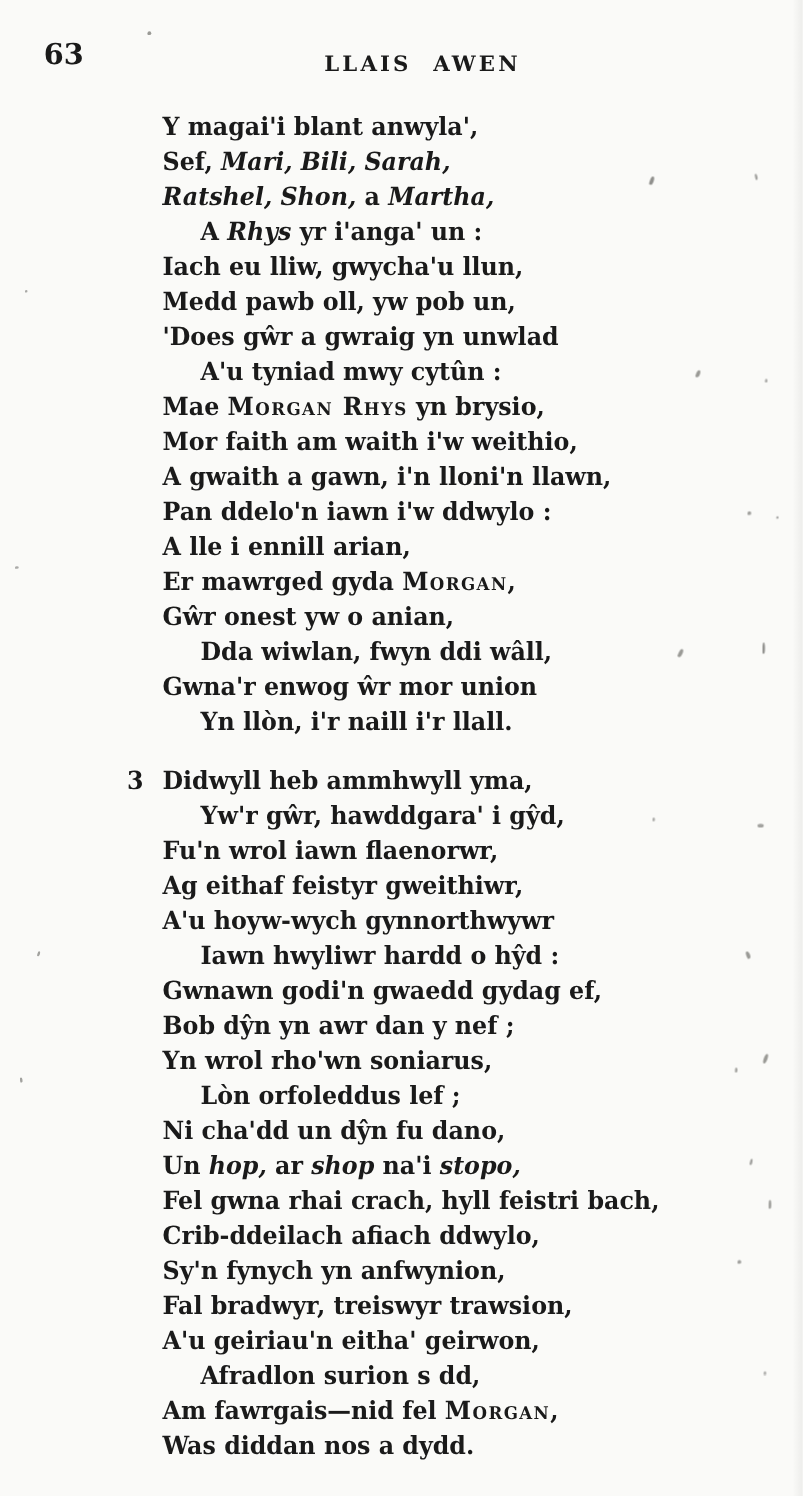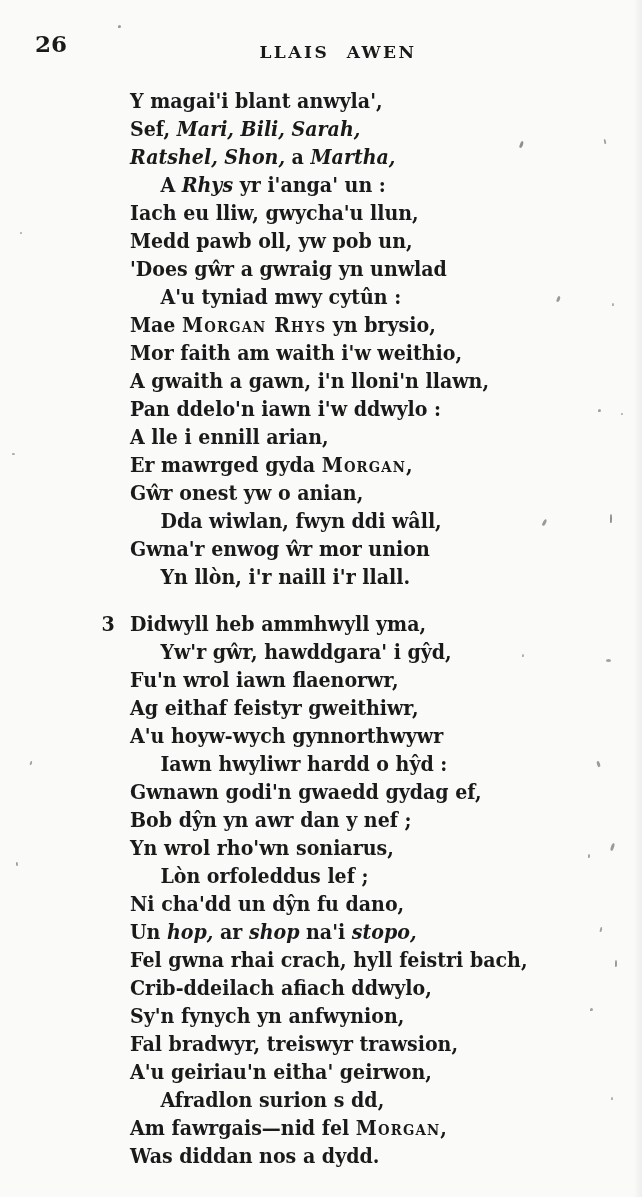--- a/index.html
+++ b/index.html
@@ -63,21 +63,21 @@
     position: absolute;
     background: #4a4a46;
     border-radius: 50% 50% 50% 20%;
     display: block;
   }
 </style>
 </head>
 <body>
 
 <div class="page">
-  <div class="page-number">26</div>
+  <div class="page-number">63</div>
   <div class="running-header">LLAIS AWEN</div>
   <div class="poem">
       <div class="stanza">
         <div class="line"><span class="seg-n">Y magai'i blant anwyla',</span></div>
         <div class="line"><span class="seg-n">Sef, </span><span class="seg-i">Mari, Bili, Sarah,</span></div>
         <div class="line"><span class="seg-i">Ratshel, Shon,</span><span class="seg-n"> a </span><span class="seg-i">Martha,</span></div>
         <div class="line indent"><span class="seg-n">A </span><span class="seg-i">Rhys</span><span class="seg-n"> yr i'anga' un :</span></div>
         <div class="line"><span class="seg-n">Iach eu lliw, gwycha'u llun,</span></div>
         <div class="line"><span class="seg-n">Medd pawb oll, yw pob un,</span></div>
         <div class="line"><span class="seg-n">'Does gŵr a gwraig yn unwlad</span></div>

